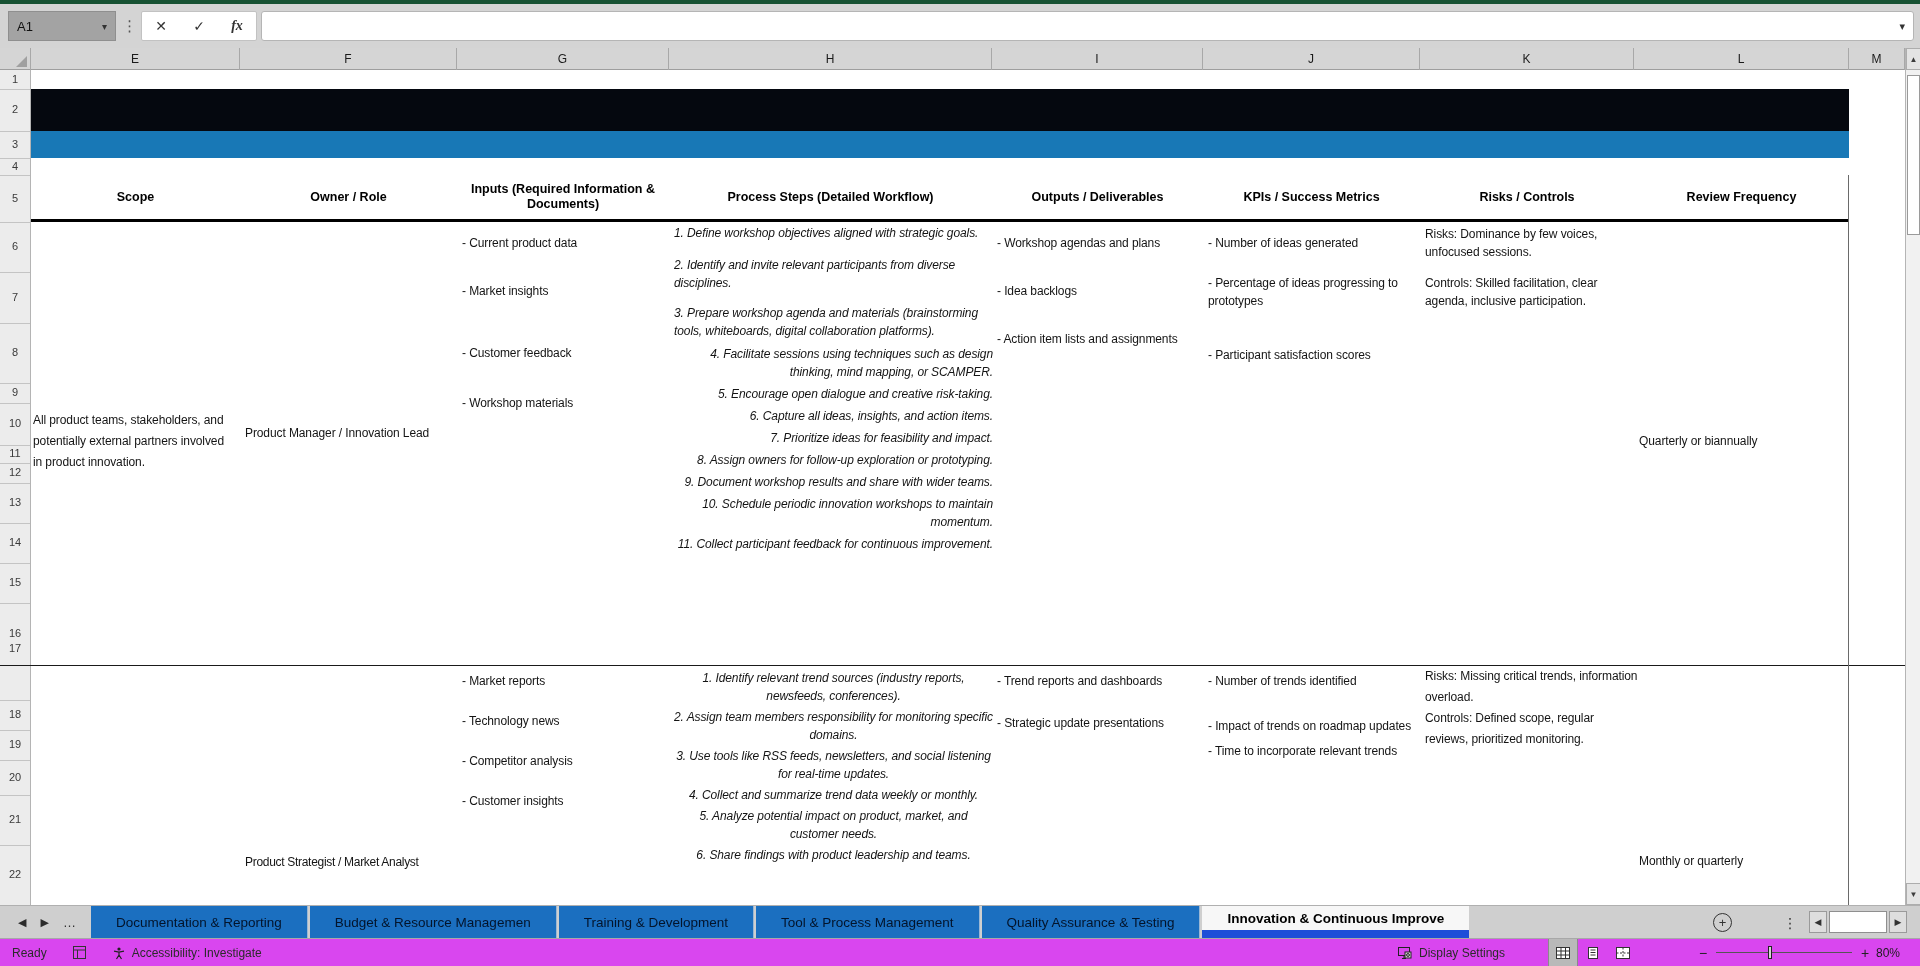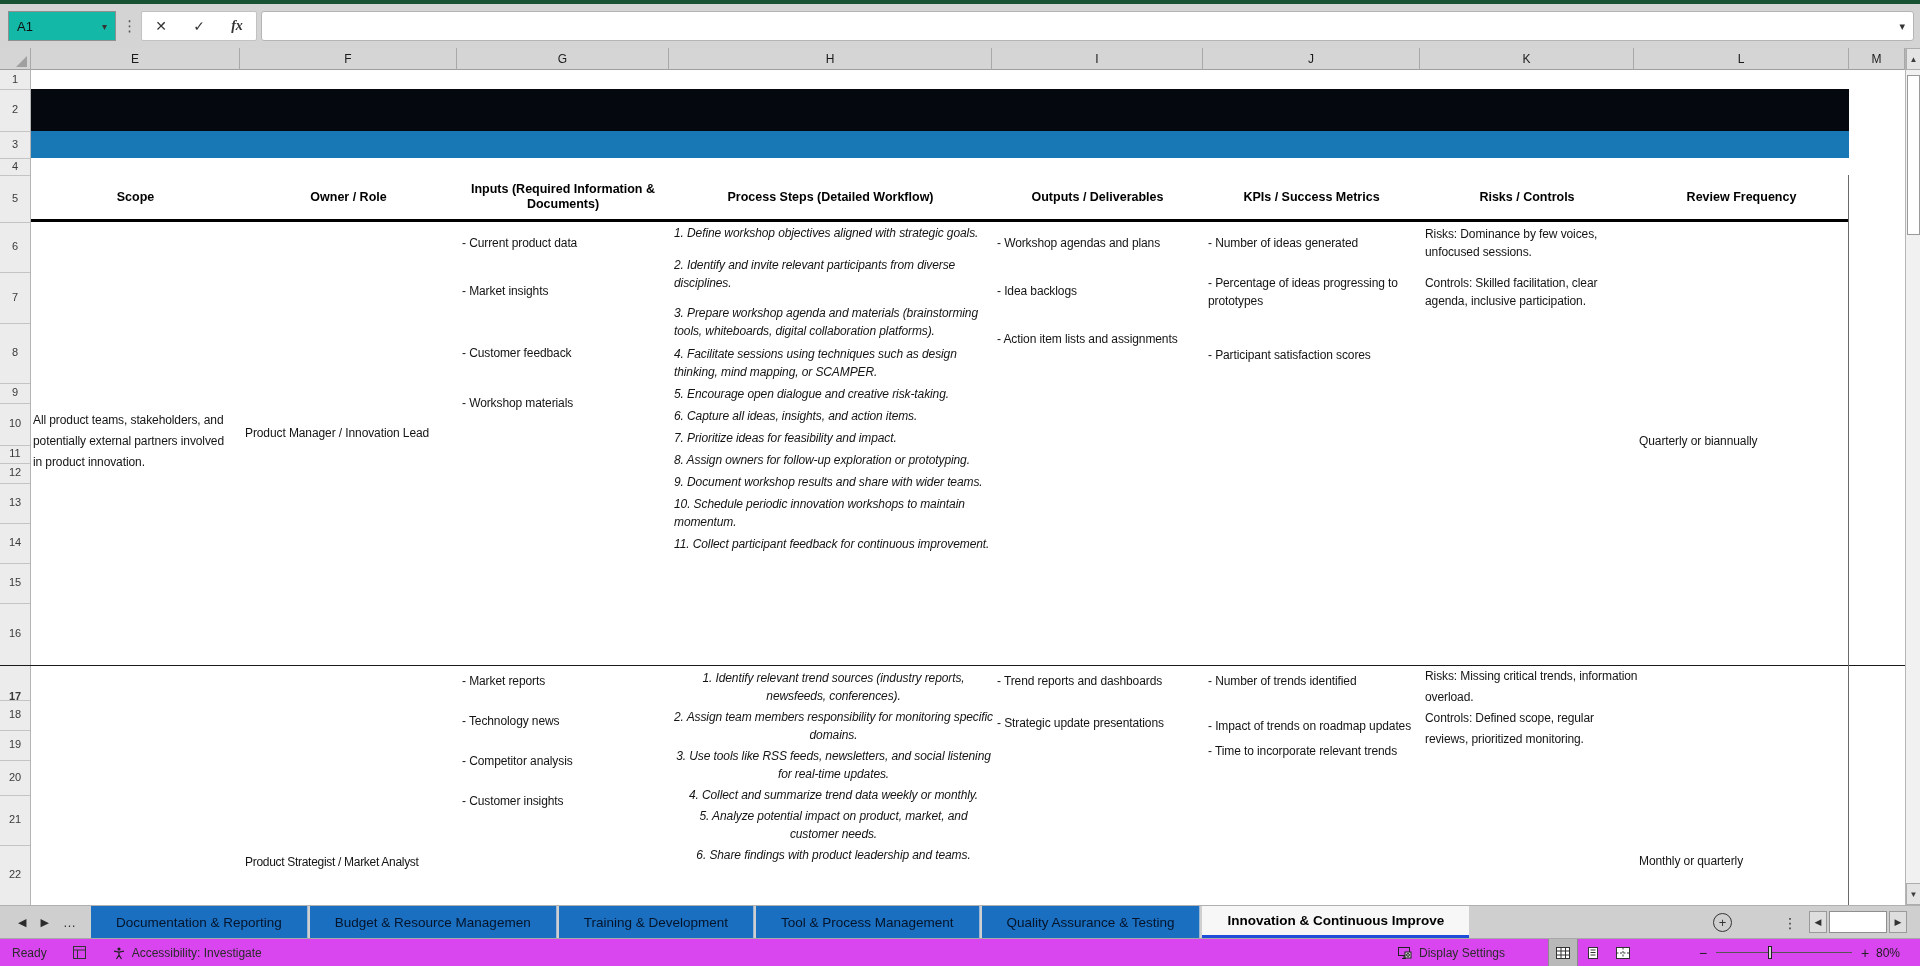--- a/index.html
+++ b/index.html
@@ -2,21 +2,21 @@
 <html><head>
 <meta charset="utf-8">
 <style>
   * { box-sizing: border-box; margin: 0; padding: 0; }
   html,body { width:1920px; height:966px; overflow:hidden; font-family:"Liberation Sans", sans-serif; }
   .app { position:relative; width:1920px; height:966px; background:#ffffff; overflow:hidden; }
 
   
   .topline { position:absolute; left:0; top:0; width:1920px; height:4px; background:#175233; }
   .formula-row { position:absolute; left:0; top:4px; width:1920px; height:44px; background:#d4d4d4; }
-  .name-box { position:absolute; left:8px; top:7px; width:108px; height:30px; background:#14b8a6; border:1px solid #8f8f8f; display:flex; align-items:center; padding:0 8px; font-size:13px; color:#111; }
+  .name-box { position:absolute; left:8px; top:7px; width:108px; height:30px; background:#a3a3a3; border:1px solid #8f8f8f; display:flex; align-items:center; padding:0 8px; font-size:13px; color:#111; }
   .name-box .caret { margin-left:auto; font-size:10px; color:#333; }
   .dots-sep { position:absolute; left:122px; top:7px; height:30px; display:flex; align-items:center; font-size:15px; color:#555; letter-spacing:0; }
   .fx-group { position:absolute; left:141px; top:7px; width:116px; height:30px; background:#fff; border:1px solid #c2c2c2; border-radius:2px; display:flex; align-items:center; justify-content:space-around; }
   .fbtn { font-size:14px; color:#333; cursor:default; }
   .fbtn.fx { font-style:italic; font-weight:bold; font-family:"Liberation Serif", serif; }
   .formula-input { position:absolute; left:261px; top:7px; width:1653px; height:30px; background:#fff; border:1px solid #b5b5b5; border-radius:3px; display:flex; align-items:center; }
   .formula-input .caret { margin-left:auto; margin-right:8px; font-size:11px; color:#333; }
 
   
   .col-headers { position:absolute; left:0; top:48px; width:1920px; height:22px; background:#d5d5d5; border-bottom:1px solid #9e9e9e; }
@@ -63,21 +63,21 @@
   .scope.s2 { top:163px; } .owner.o2 { top:186px; white-space:nowrap; letter-spacing:-0.3px; }
   .inputs  { left:462px;  width:202px; }
   .steps   { left:674px;  width:319px;font-style:italic; }
   .outputs { left:997px;  width:206px; }
   .kpis    { left:1208px; width:212px; }
   .risks   { left:1425px; width:215px; }
   .review  { left:1639px; width:206px; }
   .review.v1 { top:210px; } .review.v2 { top:186px; }
 
   .inputs.g1 { padding-top:12px; } .inputs.g1 p:nth-child(1){margin-bottom:30px;} .inputs.g1 p:nth-child(2){margin-bottom:44px;} .inputs.g1 p:nth-child(3){margin-bottom:32px;}
-  .steps.g1 { padding-top:2px; } .steps.g1 p:nth-child(1){margin-bottom:14px;} .steps.g1 p:nth-child(2){margin-bottom:12px;} .steps.g1 p:nth-child(3){margin-bottom:5px;} .steps.g1 p:nth-child(n+4){margin-bottom:4px;}
+  .steps.g1 { padding-top:2px; } .steps.g1 p:nth-child(1){margin-bottom:14px;} .steps.g1 p:nth-child(2){margin-bottom:12px;} .steps.g1 p:nth-child(3){margin-bottom:5px;} .steps.g1 p:nth-child(n+4){margin-bottom:4px;text-align:right;}
   .outputs.g1 { padding-top:12px; } .outputs.g1 p{margin-bottom:30px;}
   .kpis.g1 { padding-top:12px; } .kpis.g1 p:nth-child(1){margin-bottom:22px;} .kpis.g1 p:nth-child(2){margin-bottom:36px;}
   .risks.g1 { padding-top:3px; } .risks.g1 p:nth-child(1){margin-bottom:13px;}
 
   .inputs.g2 { padding-top:6px; } .inputs.g2 p{margin-bottom:22px;}
   .steps.g2 { padding-top:3px;text-align:center; } .steps.g2 p{margin-bottom:3px;}
   .outputs.g2 { padding-top:6px; } .outputs.g2 p{margin-bottom:24px;}
   .kpis.g2 { padding-top:6px; } .kpis.g2 p:nth-child(1){margin-bottom:27px;} .kpis.g2 p:nth-child(2){margin-bottom:7px;}
   .risks.g2 { padding-top:0; line-height:21px; }
 
@@ -88,21 +88,21 @@
   .vs-arrow { position:absolute; left:0; width:15px; height:22px; display:flex; align-items:center; justify-content:center; font-size:8px; color:#3c3c3c; background:#e4e4e4; border:1px solid #adadad; }
   .vs-up { top:0; } .vs-down { top:835px; }
   .vs-thumb { position:absolute; left:1px; top:27px; width:13px; height:160px; background:#ffffff; border:1px solid #9a9a9a; }
 
   
   .tabstrip { position:absolute; left:0; top:905px; width:1920px; height:33px; background:#cfcfcf; border-top:1px solid #b0b0b0; display:flex; align-items:stretch; }
   .tabnav { display:flex; align-items:center; gap:14px; padding:0 14px 0 18px; font-size:11px; color:#2c2c2c; }
   .tabnav .navarrow { font-size:11px; }
   .tabnav .more-tabs { font-size:13px; letter-spacing:1px; color:#333; }
   .sheettab { display:flex; align-items:center; padding:0 25px; margin-right:2px; background:#1b6fc0; color:#03142b; font-size:13.5px; white-space:nowrap; border-right:1px solid #9bb7d4; }
-  .sheettab.active { background:#f7f7f7; color:#000; font-weight:bold; border-right:none; border-bottom:3px solid #1d4ed8; }
+  .sheettab.active { background:#f7f7f7; color:#000; font-weight:bold; border-right:none; border-bottom:8px solid #1d4ed8; }
   .tab-controls { position:absolute; right:0; top:0; height:33px; width:215px; display:flex; align-items:center; }
   .addsheet { position:absolute; left:8px; width:19px; height:19px; border:1.4px solid #333; border-radius:50%; display:flex; align-items:center; justify-content:center; font-size:13px; color:#333; line-height:1; }
   .tabdots { position:absolute; left:78px; font-size:14px; color:#333; }
   .hs-arrow { position:absolute; top:5px; width:18px; height:22px; display:flex; align-items:center; justify-content:center; font-size:9px; color:#333; background:#dedede; border:1px solid #9a9a9a; }
   .hs-left { left:104px; } .hs-right { left:184px; }
   .hs-thumb { position:absolute; left:124px; top:5px; width:58px; height:22px; background:#fff; border:1px solid #8f8f8f; }
 
   
   .statusbar { position:absolute; left:0; top:938px; width:1920px; height:32px; background:#d946ef; border-top:1px solid #a8a8a8; font-size:12px; color:#2b2b2b; }
   .sb-left { position:absolute; left:12px; top:0; height:27px; display:flex; align-items:center; gap:26px; }
@@ -184,21 +184,21 @@
         <div class="rownum" style="top: 396px;">12</div>
         <div class="rowsep" style="top: 413px;"></div>
         <div class="rownum" style="top: 426px;">13</div>
         <div class="rowsep" style="top: 453px;"></div>
         <div class="rownum" style="top: 466px;">14</div>
         <div class="rowsep" style="top: 493px;"></div>
         <div class="rownum" style="top: 506px;">15</div>
         <div class="rowsep" style="top: 533px;"></div>
         <div class="rownum" style="top: 557px;">16</div>
         <div class="rowsep" style="top: 595px;"></div>
-        <div class="rownum" style="top: 620px; font-weight: bold;">17</div>
+        <div class="rownum" style="top: 572px;">17</div>
         <div class="rowsep" style="top: 630px;"></div>
         <div class="rownum" style="top: 638px;">18</div>
         <div class="rowsep" style="top: 660px;"></div>
         <div class="rownum" style="top: 668px;">19</div>
         <div class="rowsep" style="top: 690px;"></div>
         <div class="rownum" style="top: 700.5px;">20</div>
         <div class="rowsep" style="top: 725px;"></div>
         <div class="rownum" style="top: 743px;">21</div>
         <div class="rowsep" style="top: 775px;"></div>
         <div class="rownum" style="top: 798px;">22</div>

